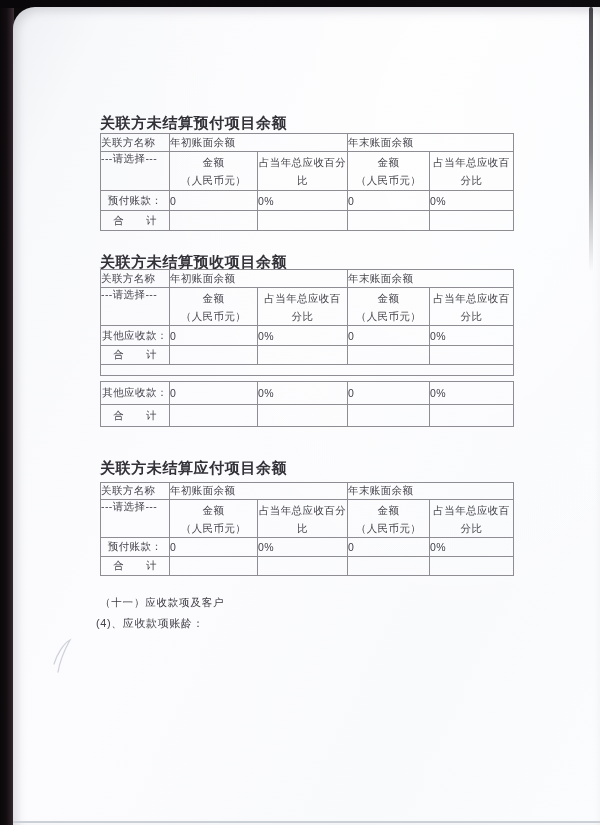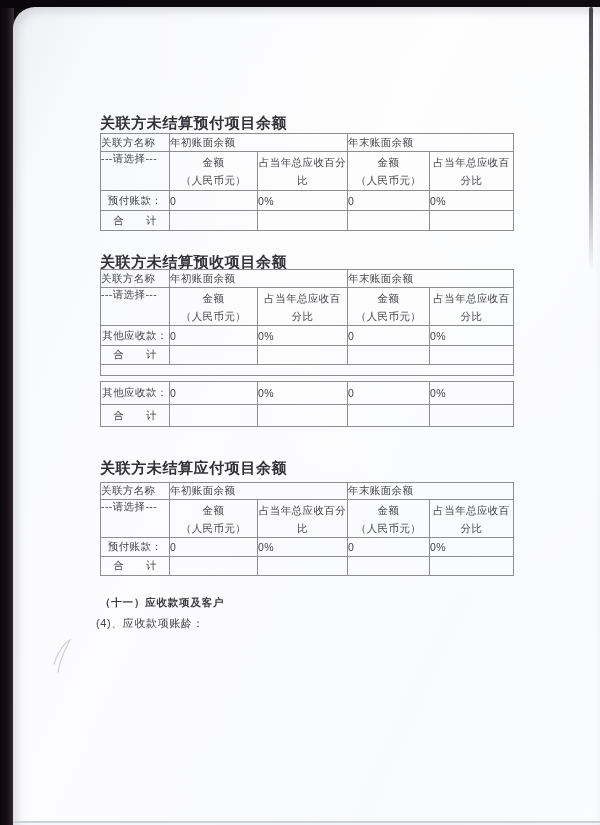--- a/index.html
+++ b/index.html
@@ -59,21 +59,21 @@
 
   td.c{text-align:left;vertical-align:middle;}
   td.subc{text-align:center;vertical-align:middle;white-space:pre-line;line-height:18px;}
   td.subtop{vertical-align:top;padding-top:3px;}
   td.lab{text-align:center;vertical-align:middle;padding-left:5px;white-space:nowrap;}
   td.val{text-align:left;vertical-align:middle;padding-left:3px;color:#3f3f47;}
   td.total{text-align:center;vertical-align:middle;}
 
   .footer-line1{
     position:absolute;left:100px;top:596px;
-    font-size:10.5px;font-weight:bold;color:#3a3a40;letter-spacing:0.8px;white-space:nowrap;text-align:right;
+    font-size:10.5px;font-weight:normal;color:#3a3a40;letter-spacing:0.8px;white-space:nowrap;text-align:right;
   }
   .footer-line2{
     position:absolute;left:96px;top:616px;
     font-size:11px;color:#45454c;letter-spacing:0.6px;white-space:nowrap;
   }
 </style>
 </head>
 <body>
 
 <div class="edge-left"></div>

